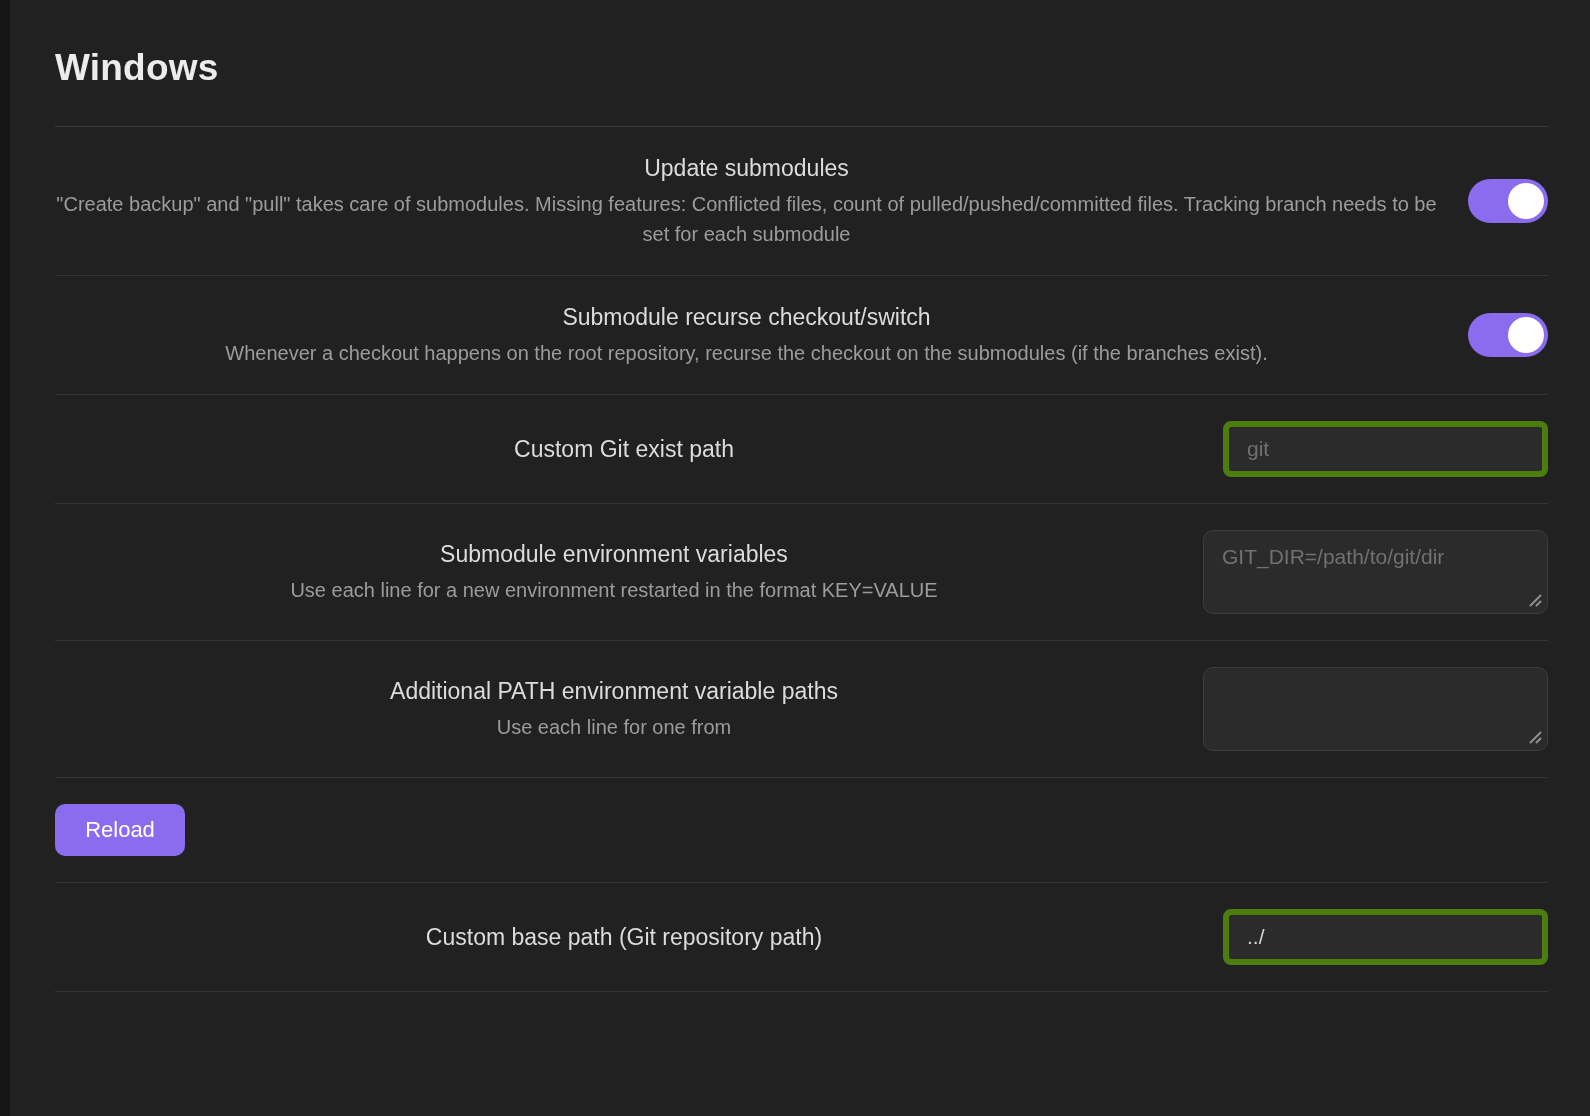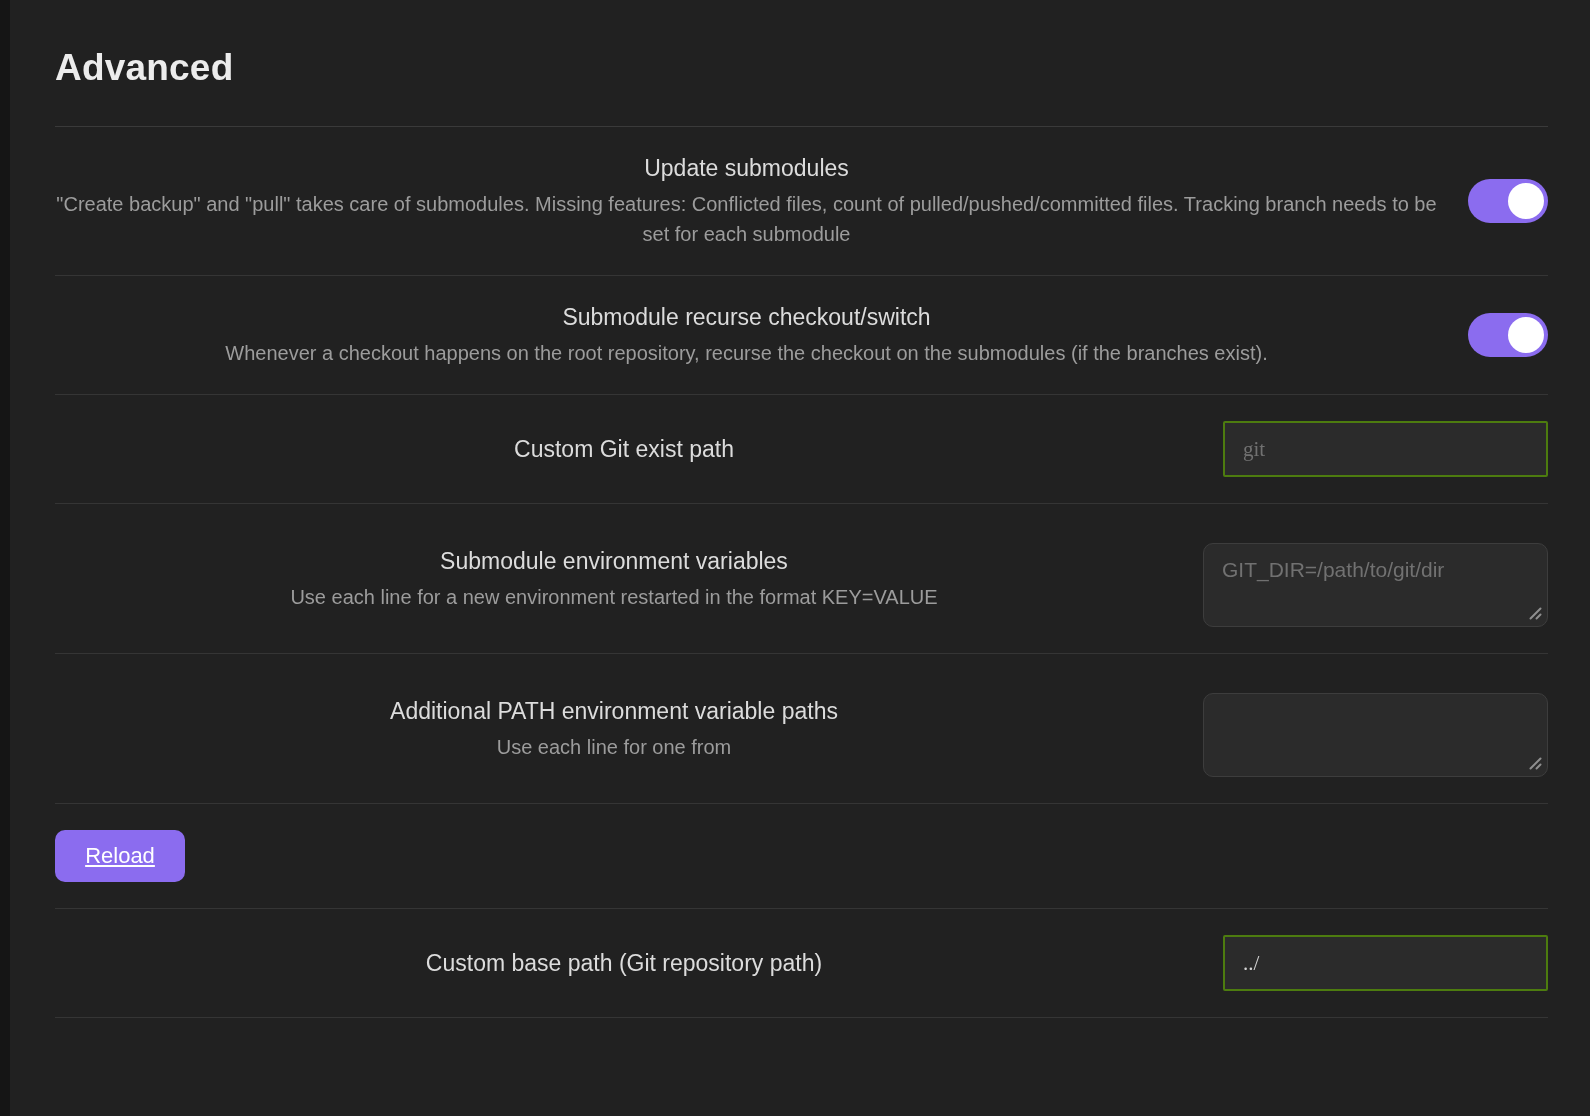--- a/index.html
+++ b/index.html
@@ -66,32 +66,32 @@
     top: 4px; right: 4px;
     width: 36px; height: 36px;
     border-radius: 50%;
     background: #ffffff;
   }
 
   
   .text-input {
     width: 325px; height: 56px;
     background: #2b2b2b;
-    border: 2px solid #4d7c0f;
-    border-radius: 2px;
+    border: 6px solid #4d7c0f;
+    border-radius: 8px;
     padding: 0 18px;
-    font-family: Liberation Serif, serif;
+    font-family: Liberation Sans, sans-serif;
     font-size: 21px;
     color: #d6d6d6;
     outline: none;
   }
   .text-input::placeholder { color: #717171; }
 
   
-  .ta-wrap { position: relative; margin-top: 13px; }
+  .ta-wrap { position: relative; }
   .ta {
     display: block;
     width: 345px; height: 84px;
     background: #2b2b2b;
     border: 1px solid #3d3d3d;
     border-radius: 10px;
     padding: 12px 18px;
     font-family: "Liberation Sans", sans-serif;
     font-size: 21px;
     line-height: 28px;
@@ -110,32 +110,31 @@
   .accent-button {
     min-width: 130px; height: 52px;
     padding: 0 26px;
     background: var(--accent, #8b6cef);
     border: none;
     border-radius: 10px;
     color: #ffffff;
     font-family: "Liberation Sans", sans-serif;
     font-size: 22px;
     cursor: pointer;
-    text-decoration: underline;
   }
 </style>
 </head>
 <body>
 
 <div class="root">
   <div class="left-strip"></div>
   <div class="container">
 
     <div class="page-heading">
-      <h1>Advanced</h1>
+      <h1>Windows</h1>
     </div>
 
     <div class="setting-item">
       <div class="setting-info">
         <div class="setting-name">Update submodules</div>
         <div class="setting-desc">"Create backup" and "pull" takes care of submodules. Missing features: Conflicted files, count of pulled/pushed/committed files. Tracking branch needs to be set for each submodule</div>
       </div>
       <div class="setting-control">
         <div class="toggle on">
           <div class="knob"></div>

